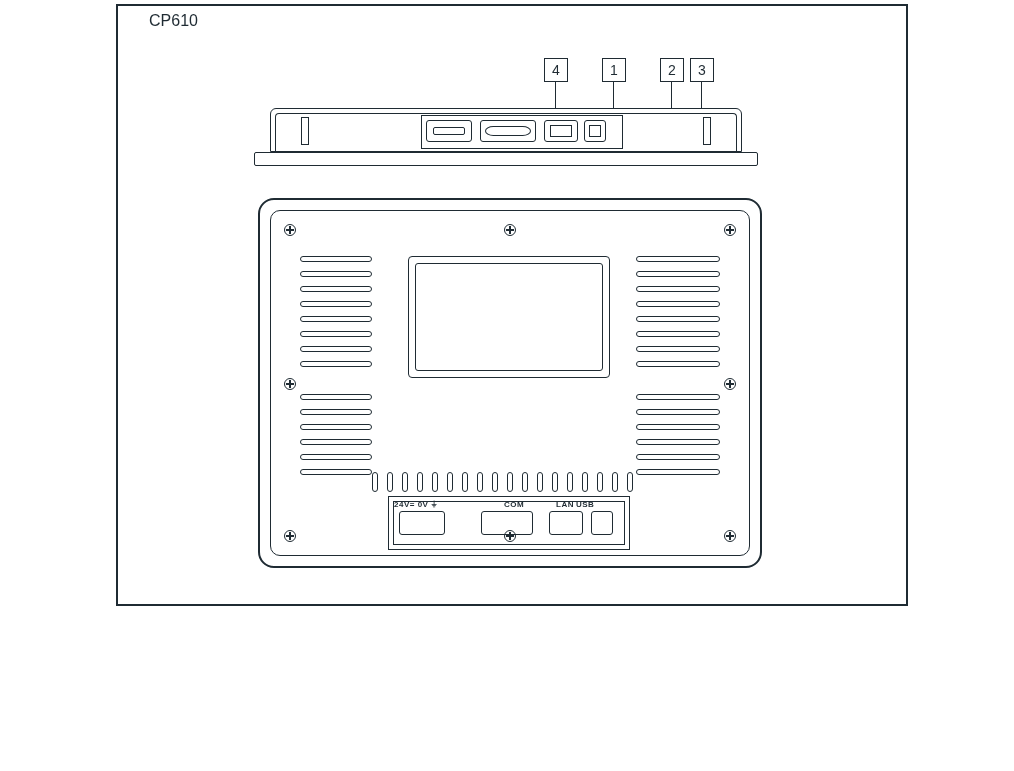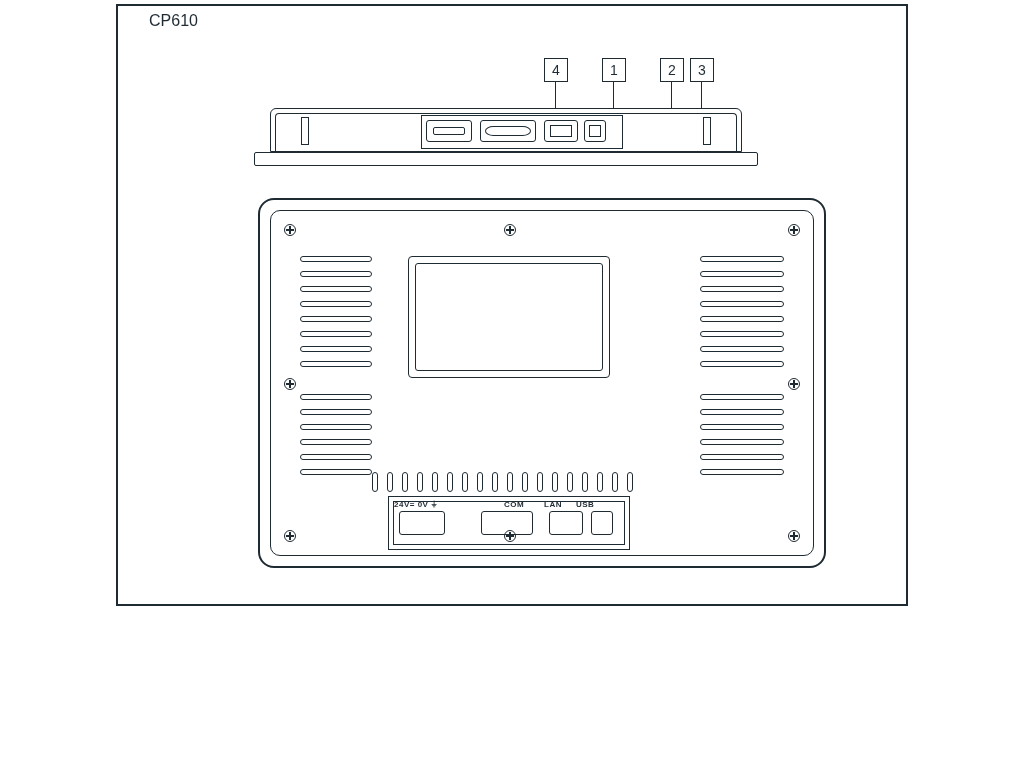--- a/index.html
+++ b/index.html
@@ -158,21 +158,21 @@
     bottom:-1px; left:-4px;
     border:4px solid transparent;
     border-top-color:#1f2b33;
   }
 
   
   .rear-view {
     position: absolute;
     left: 140px;
     top: 192px;
-    width: 568px;
+    width: 504px;
     height: 370px;
     border: 2px solid #1f2b33;
     border-radius: 16px;
     box-sizing: border-box;
     background: #fff;
     padding-left: 48px;
   }
   .rear-inner {
     position: absolute;
     left: 10px; right: 10px; top: 10px; bottom: 10px;
@@ -398,21 +398,21 @@
           <div class="slot-v"></div>
           <div class="slot-v"></div>
           <div class="slot-v"></div>
           <div class="slot-v"></div>
           <div class="slot-v"></div>
       </div>
 
       <div class="rear-port-labels">
         <span style="left:6px">24V= 0V ⏚</span>
         <span style="left:116px">COM</span>
-        <span style="left:156px">LAN</span>
+        <span style="left:168px">LAN</span>
         <span style="left:188px">USB</span>
       </div>
       <div class="rear-port-shelf">
         <div class="shelf-inner"></div>
         <div class="shelf-port p1"></div>
         <div class="shelf-port p2"></div>
         <div class="shelf-port p3"></div>
         <div class="shelf-port p4"></div>
       </div>
     </div>

